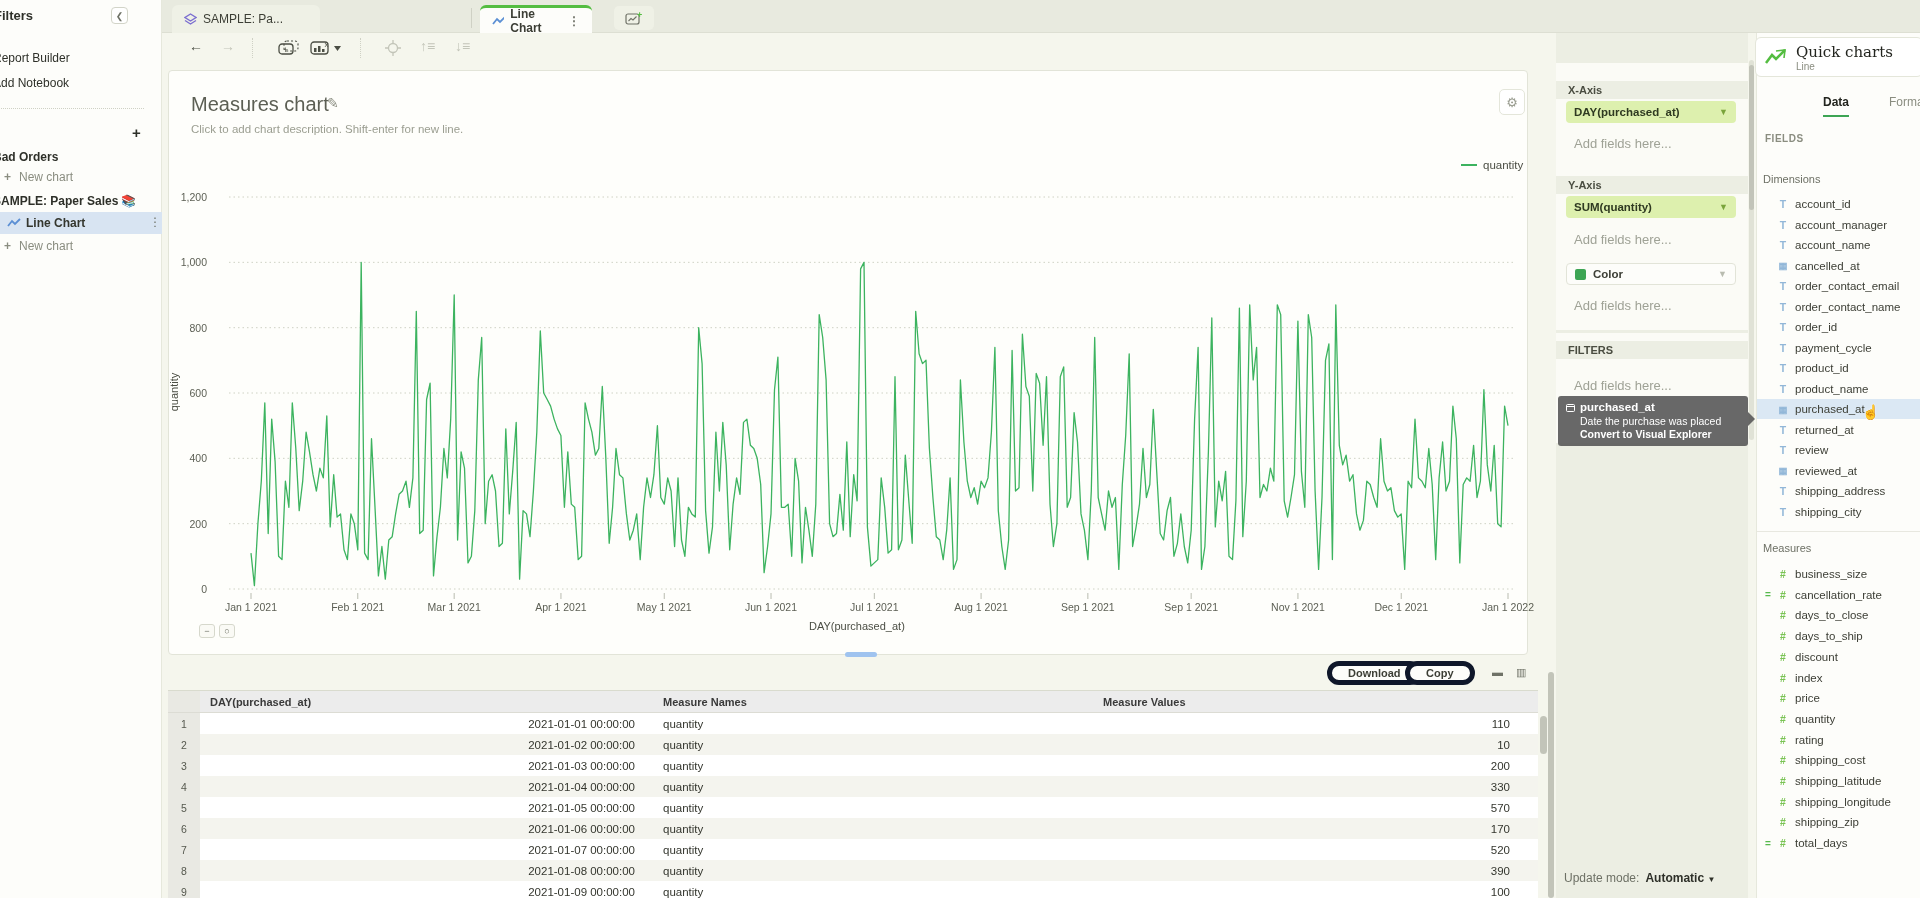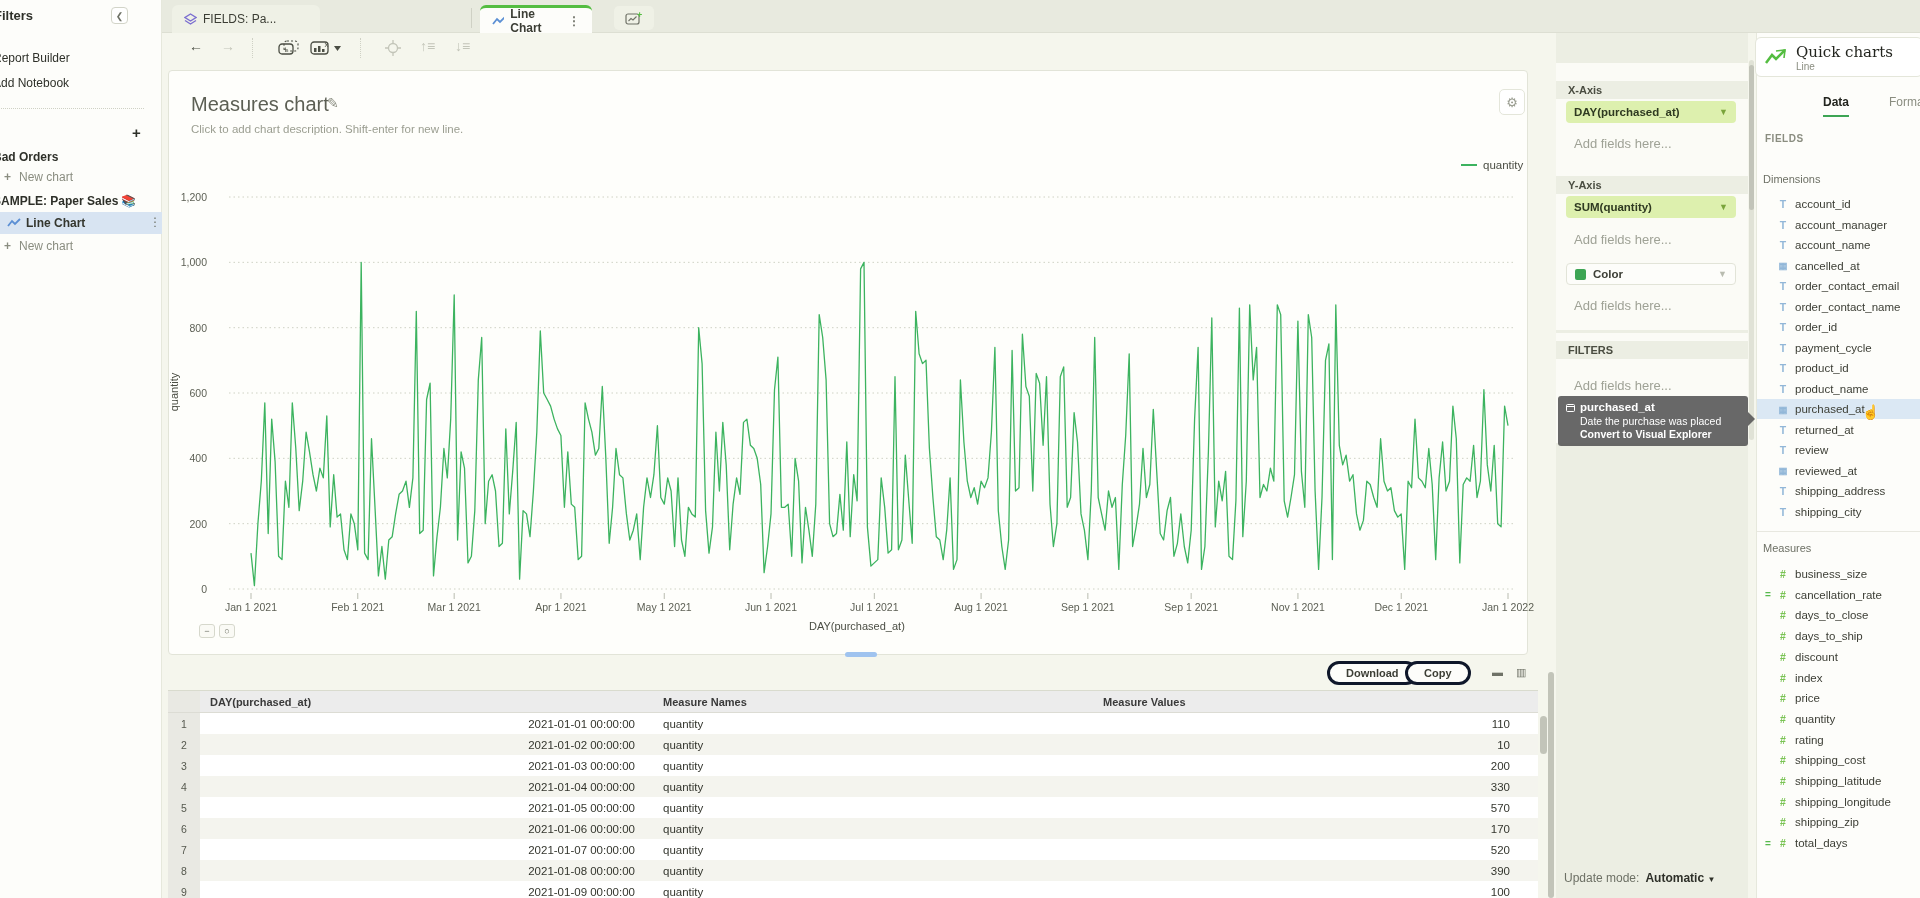--- a/index.html
+++ b/index.html
@@ -36,21 +36,21 @@
   .pencil { position:absolute; left:158px; top:24px; color:#8a8d80; font-size:14px; cursor:pointer; }
   .gear-btn { position:absolute; left:1330px; top:18px; width:26px; height:26px; border:1px solid #e4e6da; border-radius:5px; color:#9a9d90; font-size:13px; display:flex; align-items:center; justify-content:center; cursor:pointer; background:#fff; }
   #legend { position:absolute; left:1292px; top:88px; display:flex; align-items:center; gap:6px; font-size:11.5px; color:#4b4e44; }
   #legend .swatch { width:16px; height:2px; background:#3cb35f; }
   .ytitle { position:absolute; left:-14px; top:315px; transform:rotate(-90deg); font-size:11px; color:#4b4e44; }
   .xtitle { position:absolute; left:640px; top:549px; font-size:11px; color:#4b4e44; }
   .ylab { position:absolute; width:60px; text-align:right; font-size:10.5px; color:#5c5f54; }
   .xlab { position:absolute; font-size:10.5px; color:#5c5f54; transform:translateX(-50%); white-space:nowrap; }
   .zoombtn { position:absolute; width:16px; height:14px; border:1px solid #d6d8cc; border-radius:3px; background:#fafaf5; color:#6f7267; font-size:9px; line-height:12px; text-align:center; cursor:pointer; }
   
-  .pillbtn { position:absolute; top:661px; height:24px; padding:0 16px; background:#fdfdfa; border:3px solid #0f172a; border-radius:12px; font-size:11px; font-weight:bold; color:#3c3e35; display:flex; align-items:center; cursor:pointer; }
+  .pillbtn { position:absolute; top:661px; height:24px; padding:0 16px; background:#fdfdfa; border:5px solid #0f172a; border-radius:12px; font-size:11px; font-weight:bold; color:#3c3e35; display:flex; align-items:center; cursor:pointer; }
   .mini-ic { position:absolute; top:666px; font-size:11px; color:#6f7267; cursor:pointer; }
   #bluepill { left:845px; top:652px; width:32px; height:5px; border-radius:3px; background:#9fc3ef; }
   #datatable { left:168px; top:690px; width:1370px; height:208px; background:#fff; border-top:1px solid #d9dbce; overflow:hidden; font-size:11.5px; }
   .trow { position:absolute; left:0; width:1370px; height:21px; }
   .trow.head { height:22px; background:#ececec; font-weight:bold; font-size:11px; color:#3a3a3a; border-bottom:1px solid #dcdcd4; }
   .trow.even { background:#f4f4ee; }
   .tcell { position:absolute; top:0; height:100%; display:flex; align-items:center; }
   .c-num { left:0; width:32px; background:#e9e9e3; justify-content:center; color:#55584e; font-size:10.5px; }
   .c-date { left:32px; width:445px; justify-content:flex-end; padding-right:10px; }
   .c-name { left:487px; width:440px; padding-left:8px; }
@@ -134,21 +134,21 @@
       <span>New chart</span>
     </div>
 </div>
 
 <div id="tabstrip" class="abs">
   <div class="tab inactive" style="left:10px; width:148px">
     <svg width="13" height="13">
         <path d="M6.5 1 L12 4.5 L6.5 8 L1 4.5 Z" fill="none" stroke="#7c6fd0" stroke-width="1.4"></path>
         <path d="M1 7.5 L6.5 11 L12 7.5" fill="none" stroke="#7c6fd0" stroke-width="1.4"></path>
       </svg>
-    <span>FIELDS: Pa...</span>
+    <span>SAMPLE: Pa...</span>
   </div>
   <div class="tab-sep"></div>
   <div class="tab active" style="left:318px; width:112px">
     <svg width="14" height="10">
         <polyline points="1,8 5,3 8,6 13,1" fill="none" stroke="#5b8fd4" stroke-width="1.8"></polyline>
       </svg>
     <span>Line Chart</span>
     <span class="kebab">⋮</span>
   </div>
   <div class="newtab-btn">

